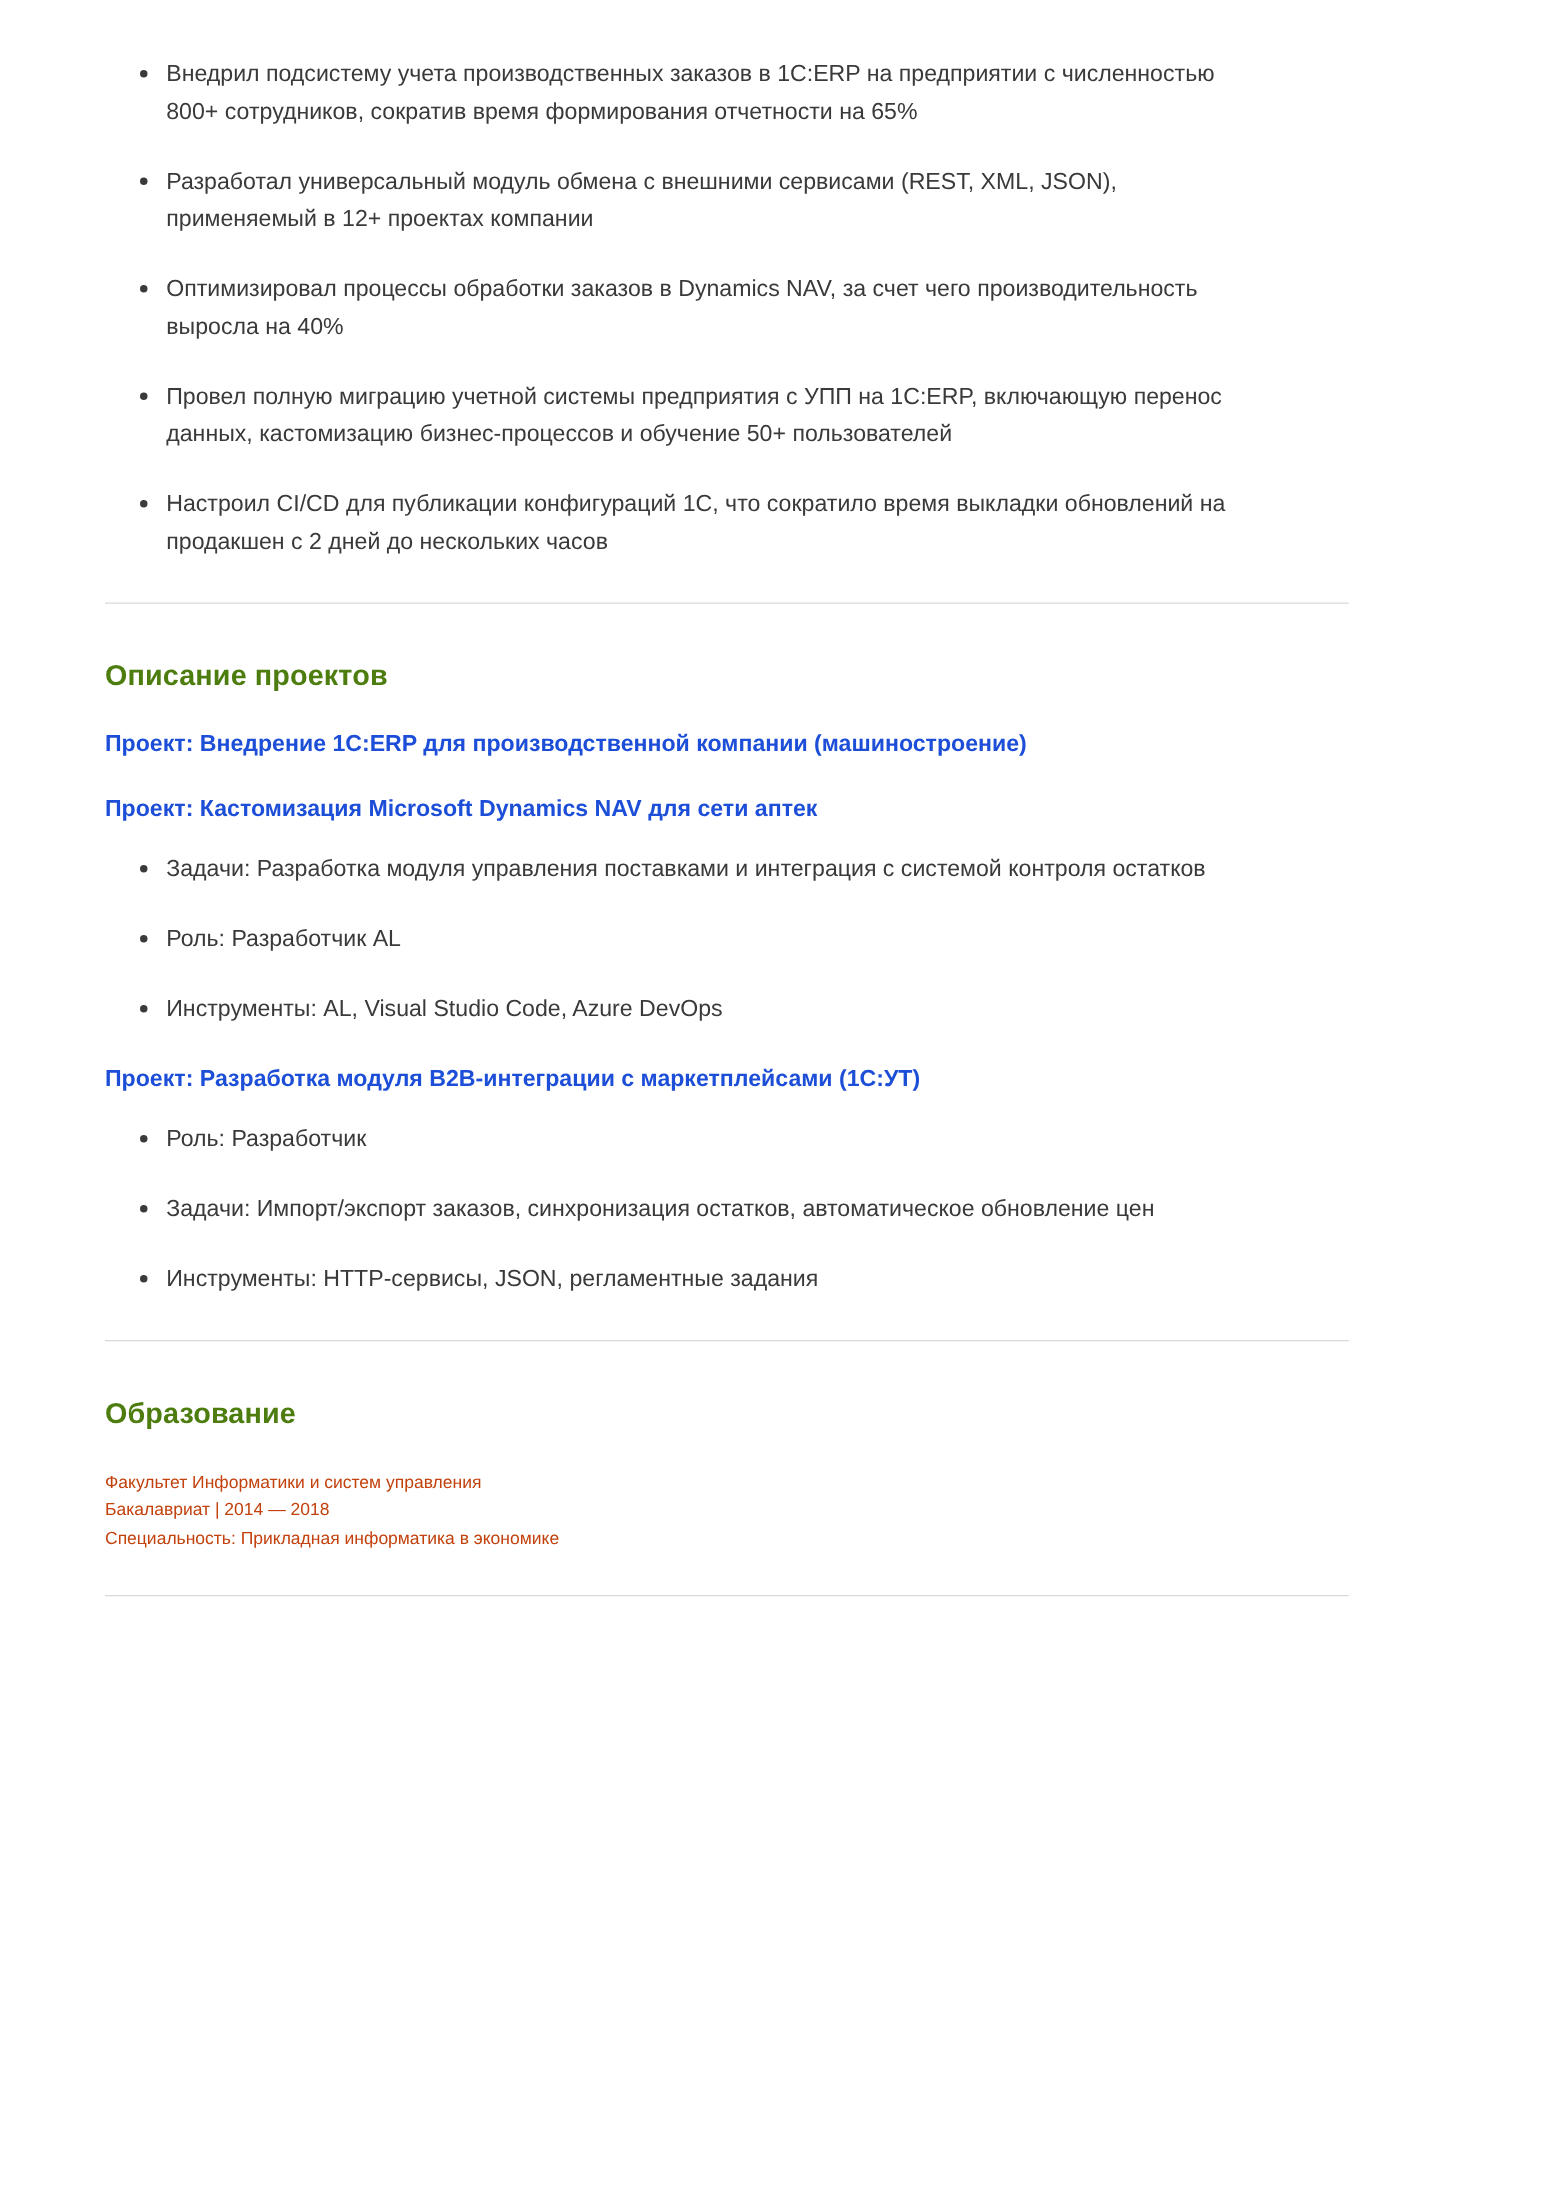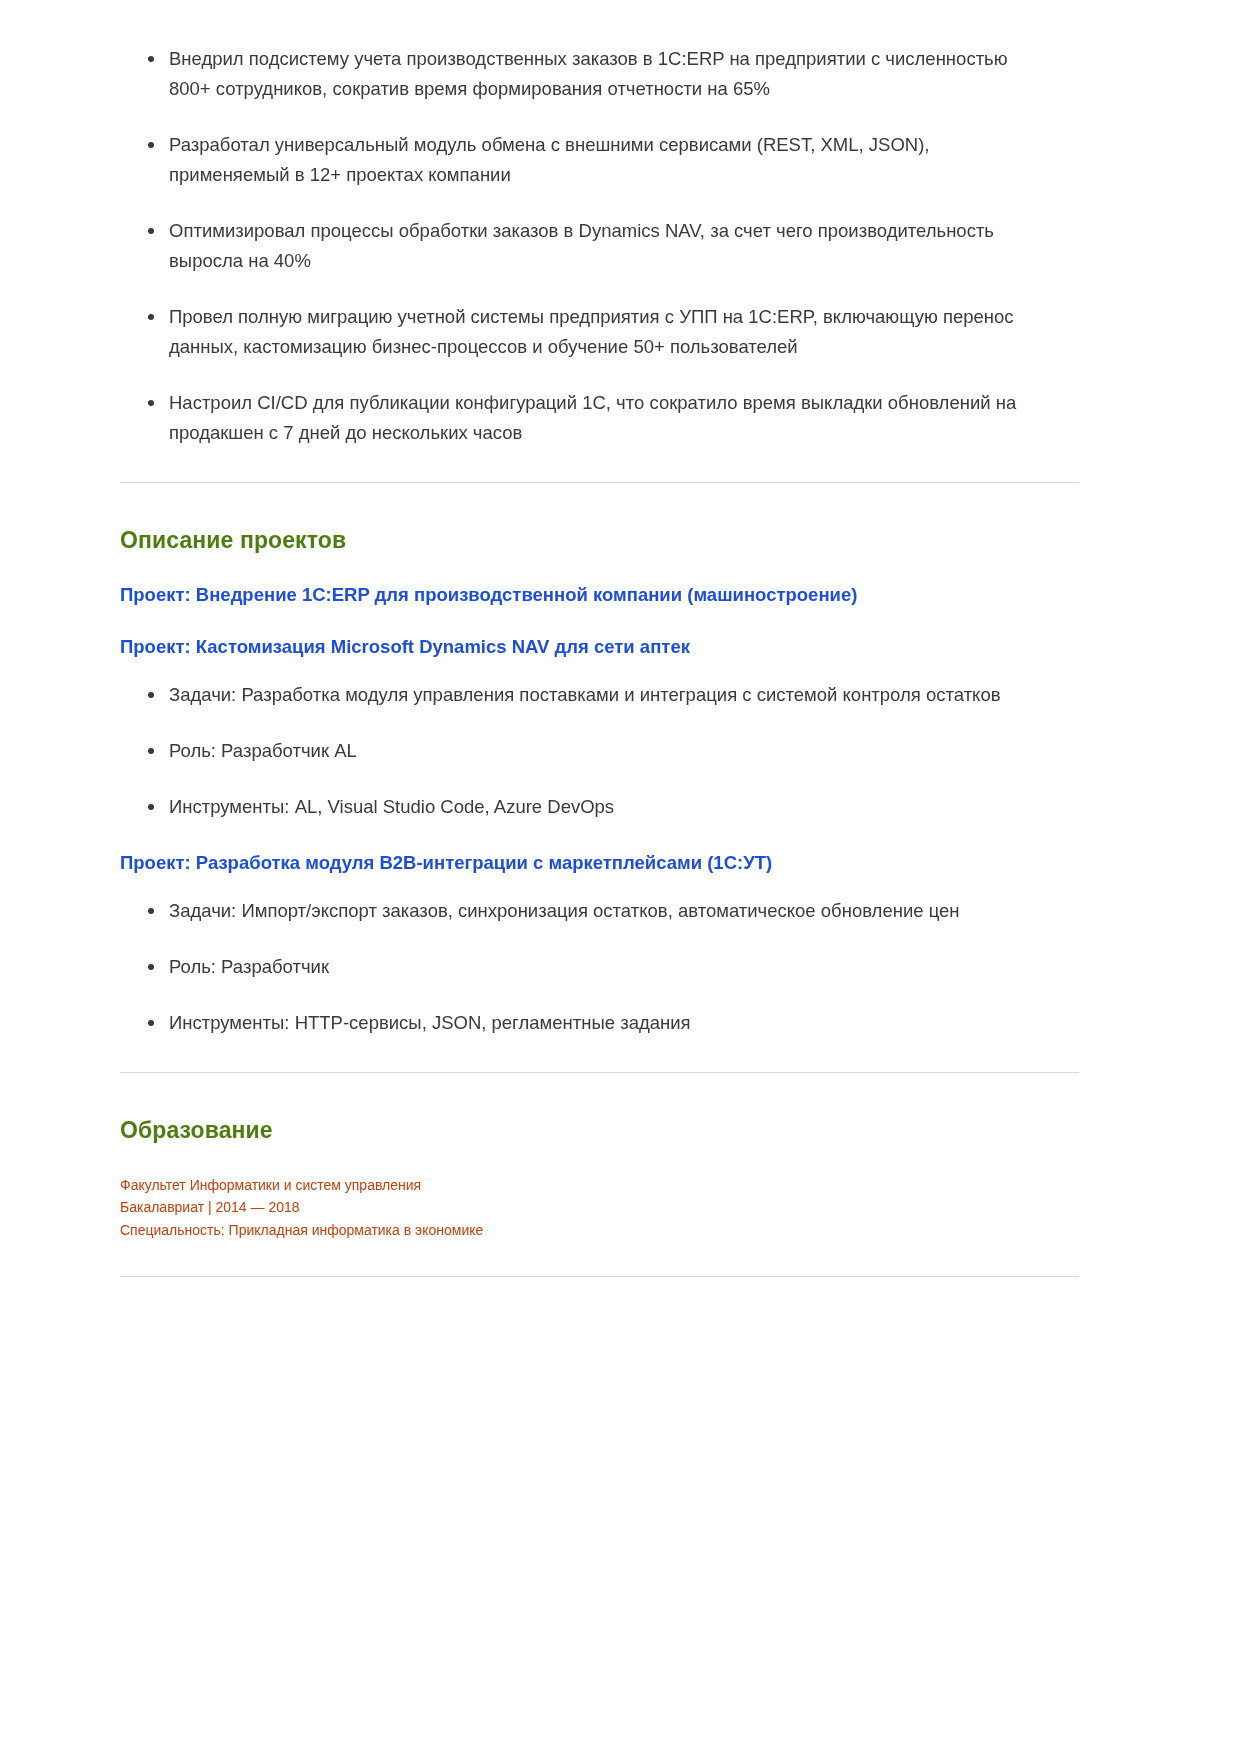--- a/index.html
+++ b/index.html
@@ -11,21 +11,21 @@
     width: 1239px;
     min-height: 1753px;
     font-family: "Liberation Sans", sans-serif;
     color: #2b2b2b;
     -webkit-font-smoothing: antialiased;
   }
   .page {
     width: 1239px;
     min-height: 1753px;
     box-sizing: border-box;
-    padding: 44px 160px 40px 120px;
+    padding: 44px 160px 40px 84px;
     position: relative;
   }
   ul.bullets {
     list-style: none;
     margin: 0;
     padding: 0;
   }
   ul.bullets li {
     position: relative;
     padding-left: 49px;
@@ -92,21 +92,21 @@
 </head>
 <body>
 
 <div class="page">
 
   <ul class="bullets">
     <li>Внедрил подсистему учета производственных заказов в 1C:ERP на предприятии с численностью 800+ сотрудников, сократив время формирования отчетности на 65%</li>
     <li>Разработал универсальный модуль обмена с внешними сервисами (REST, XML, JSON), применяемый в 12+ проектах компании</li>
     <li>Оптимизировал процессы обработки заказов в Dynamics NAV, за счет чего производительность выросла на 40%</li>
     <li>Провел полную миграцию учетной системы предприятия с УПП на 1C:ERP, включающую перенос данных, кастомизацию бизнес-процессов и обучение 50+ пользователей</li>
-    <li>Настроил CI/CD для публикации конфигураций 1С, что сократило время выкладки обновлений на продакшен с 7 дней до нескольких часов</li>
+    <li>Настроил CI/CD для публикации конфигураций 1С, что сократило время выкладки обновлений на продакшен с 2 дней до нескольких часов</li>
   </ul>
 
   <hr class="divider">
 
   <h2 class="section-title">Описание проектов</h2>
 
   <div class="project-block">
     <h3 class="project-title">Проект: Внедрение 1C:ERP для производственной компании (машиностроение)</h3>
   </div>
 
@@ -115,22 +115,22 @@
     <ul class="bullets">
       <li>Задачи: Разработка модуля управления поставками и интеграция с системой контроля остатков</li>
       <li>Роль: Разработчик AL</li>
       <li>Инструменты: AL, Visual Studio Code, Azure DevOps</li>
     </ul>
   </div>
 
   <div class="project-block">
     <h3 class="project-title">Проект: Разработка модуля B2B-интеграции с маркетплейсами (1С:УТ)</h3>
     <ul class="bullets">
+      <li>Роль: Разработчик</li>
       <li>Задачи: Импорт/экспорт заказов, синхронизация остатков, автоматическое обновление цен</li>
-      <li>Роль: Разработчик</li>
       <li>Инструменты: HTTP-сервисы, JSON, регламентные задания</li>
     </ul>
   </div>
 
   <hr class="divider">
 
   <h2 class="section-title">Образование</h2>
 
   <div class="edu-block">
     <p class="edu-line">Факультет Информатики и систем управления</p>

